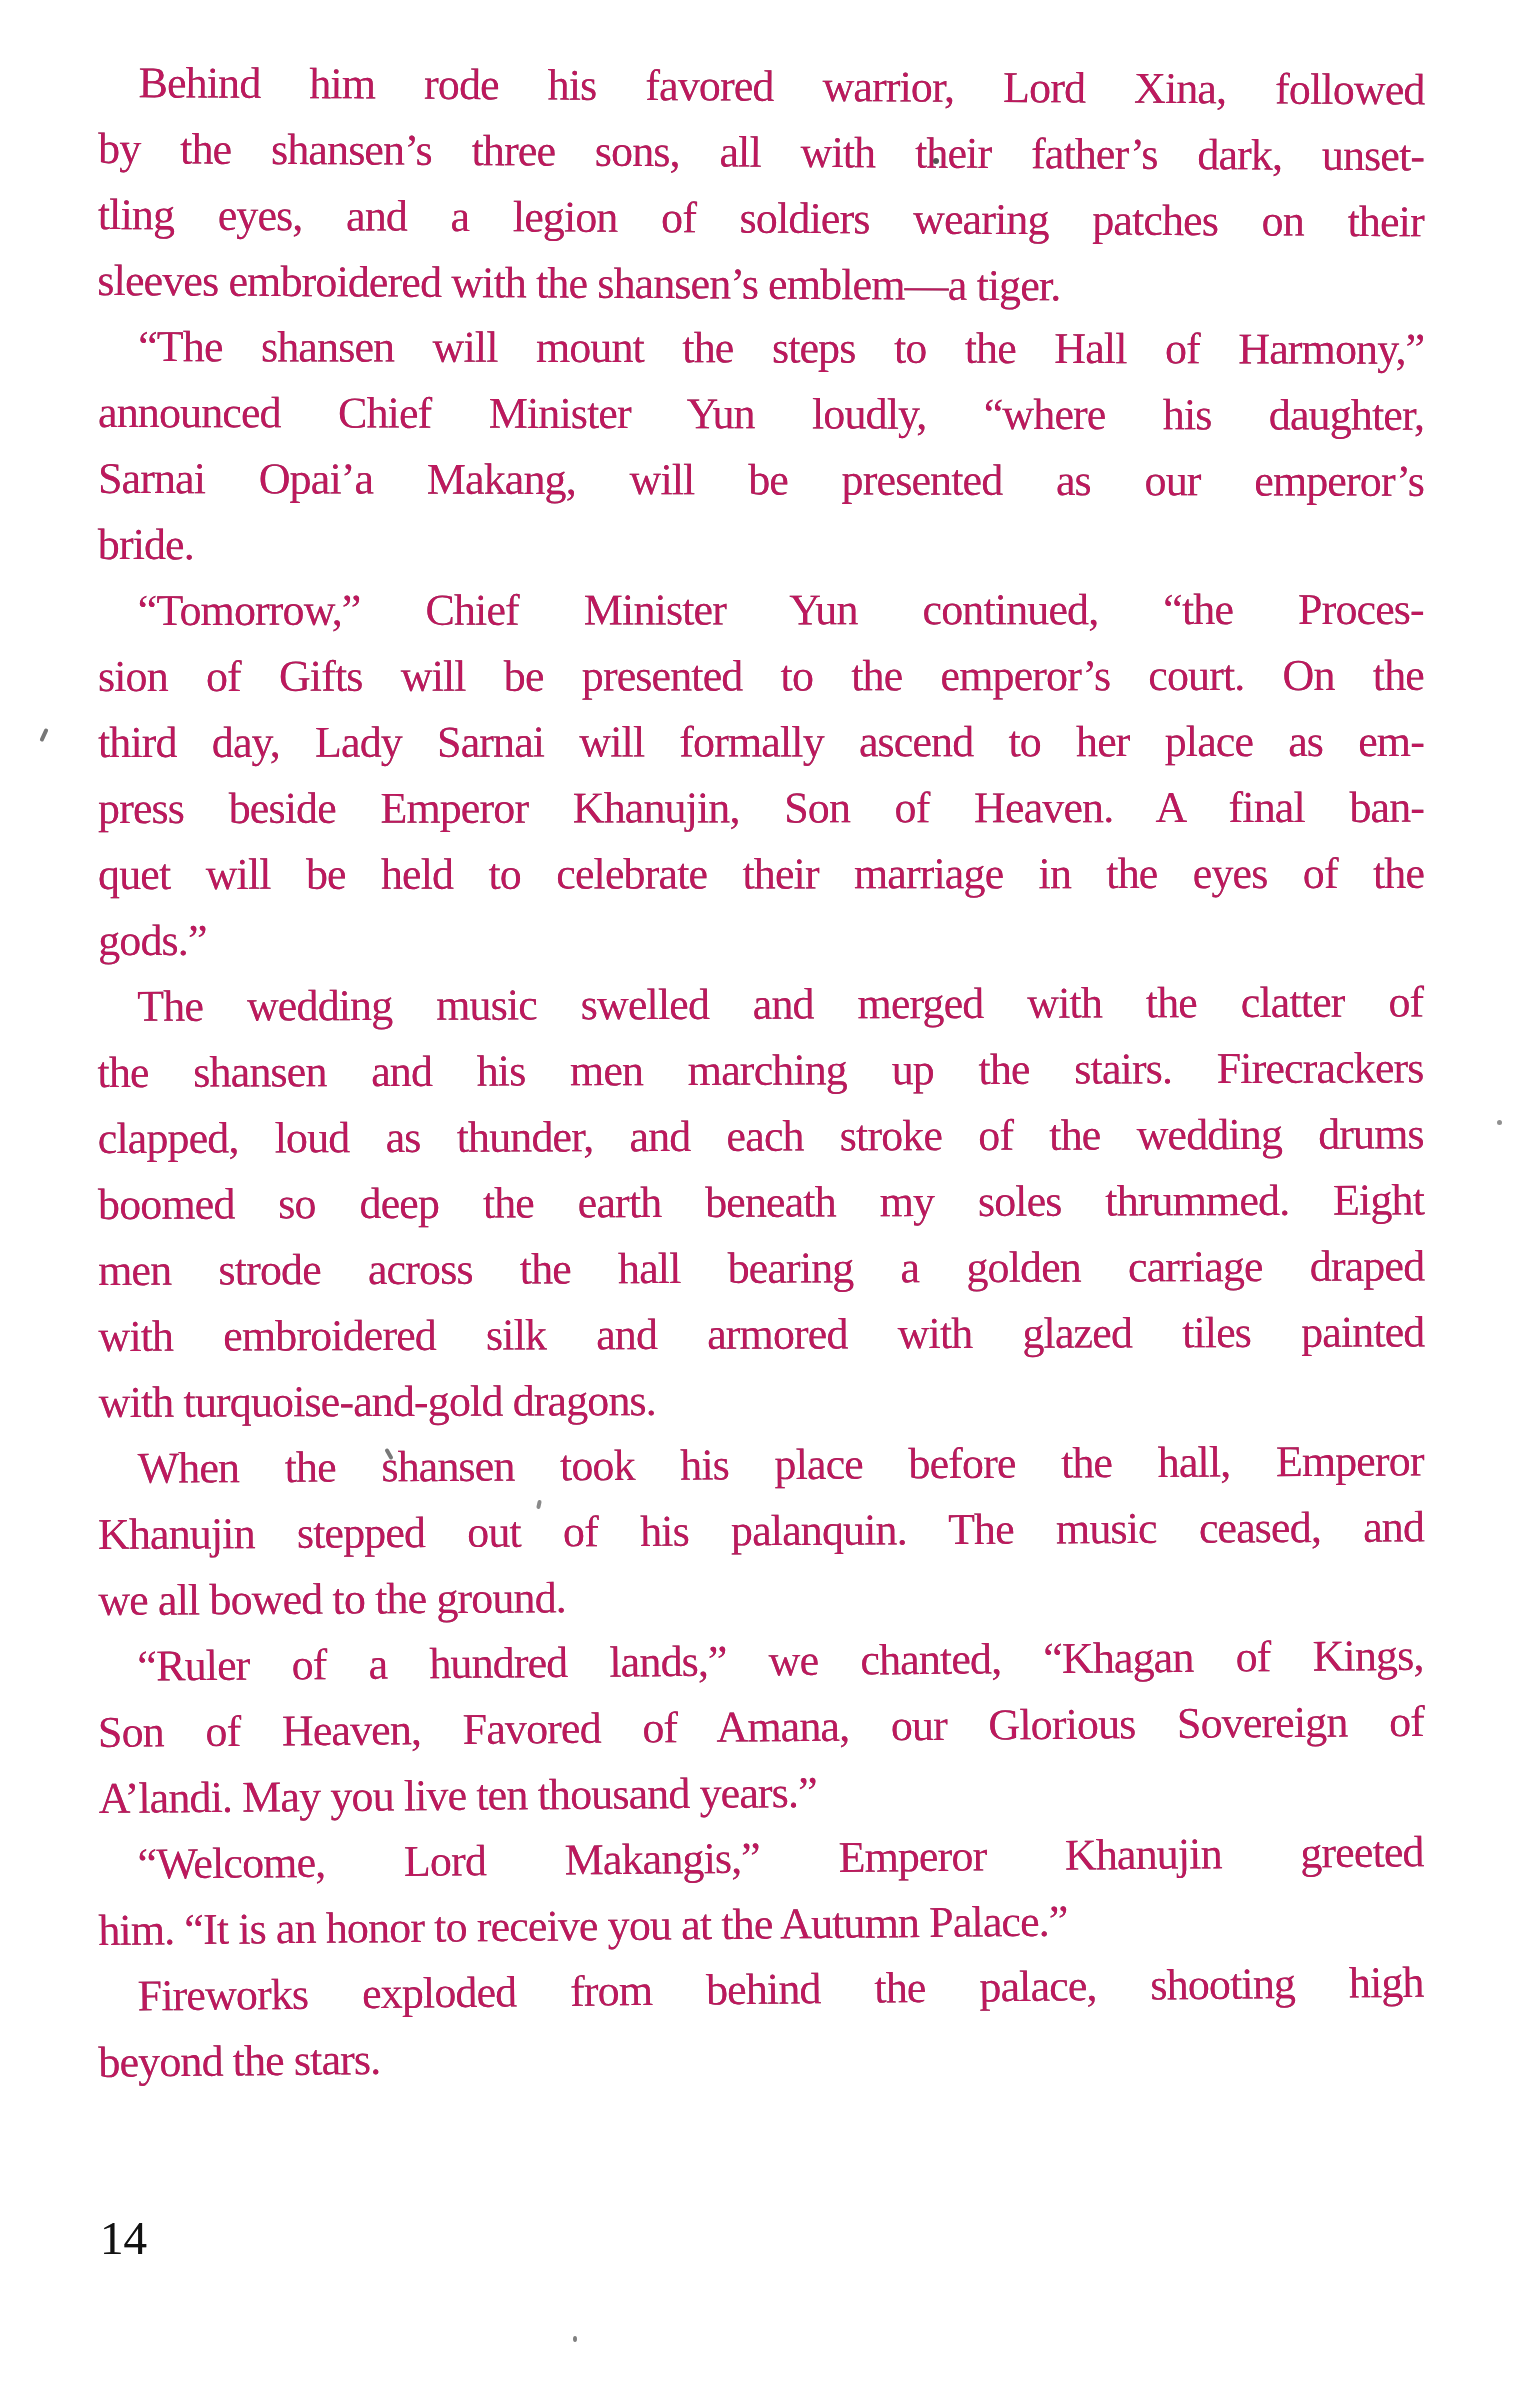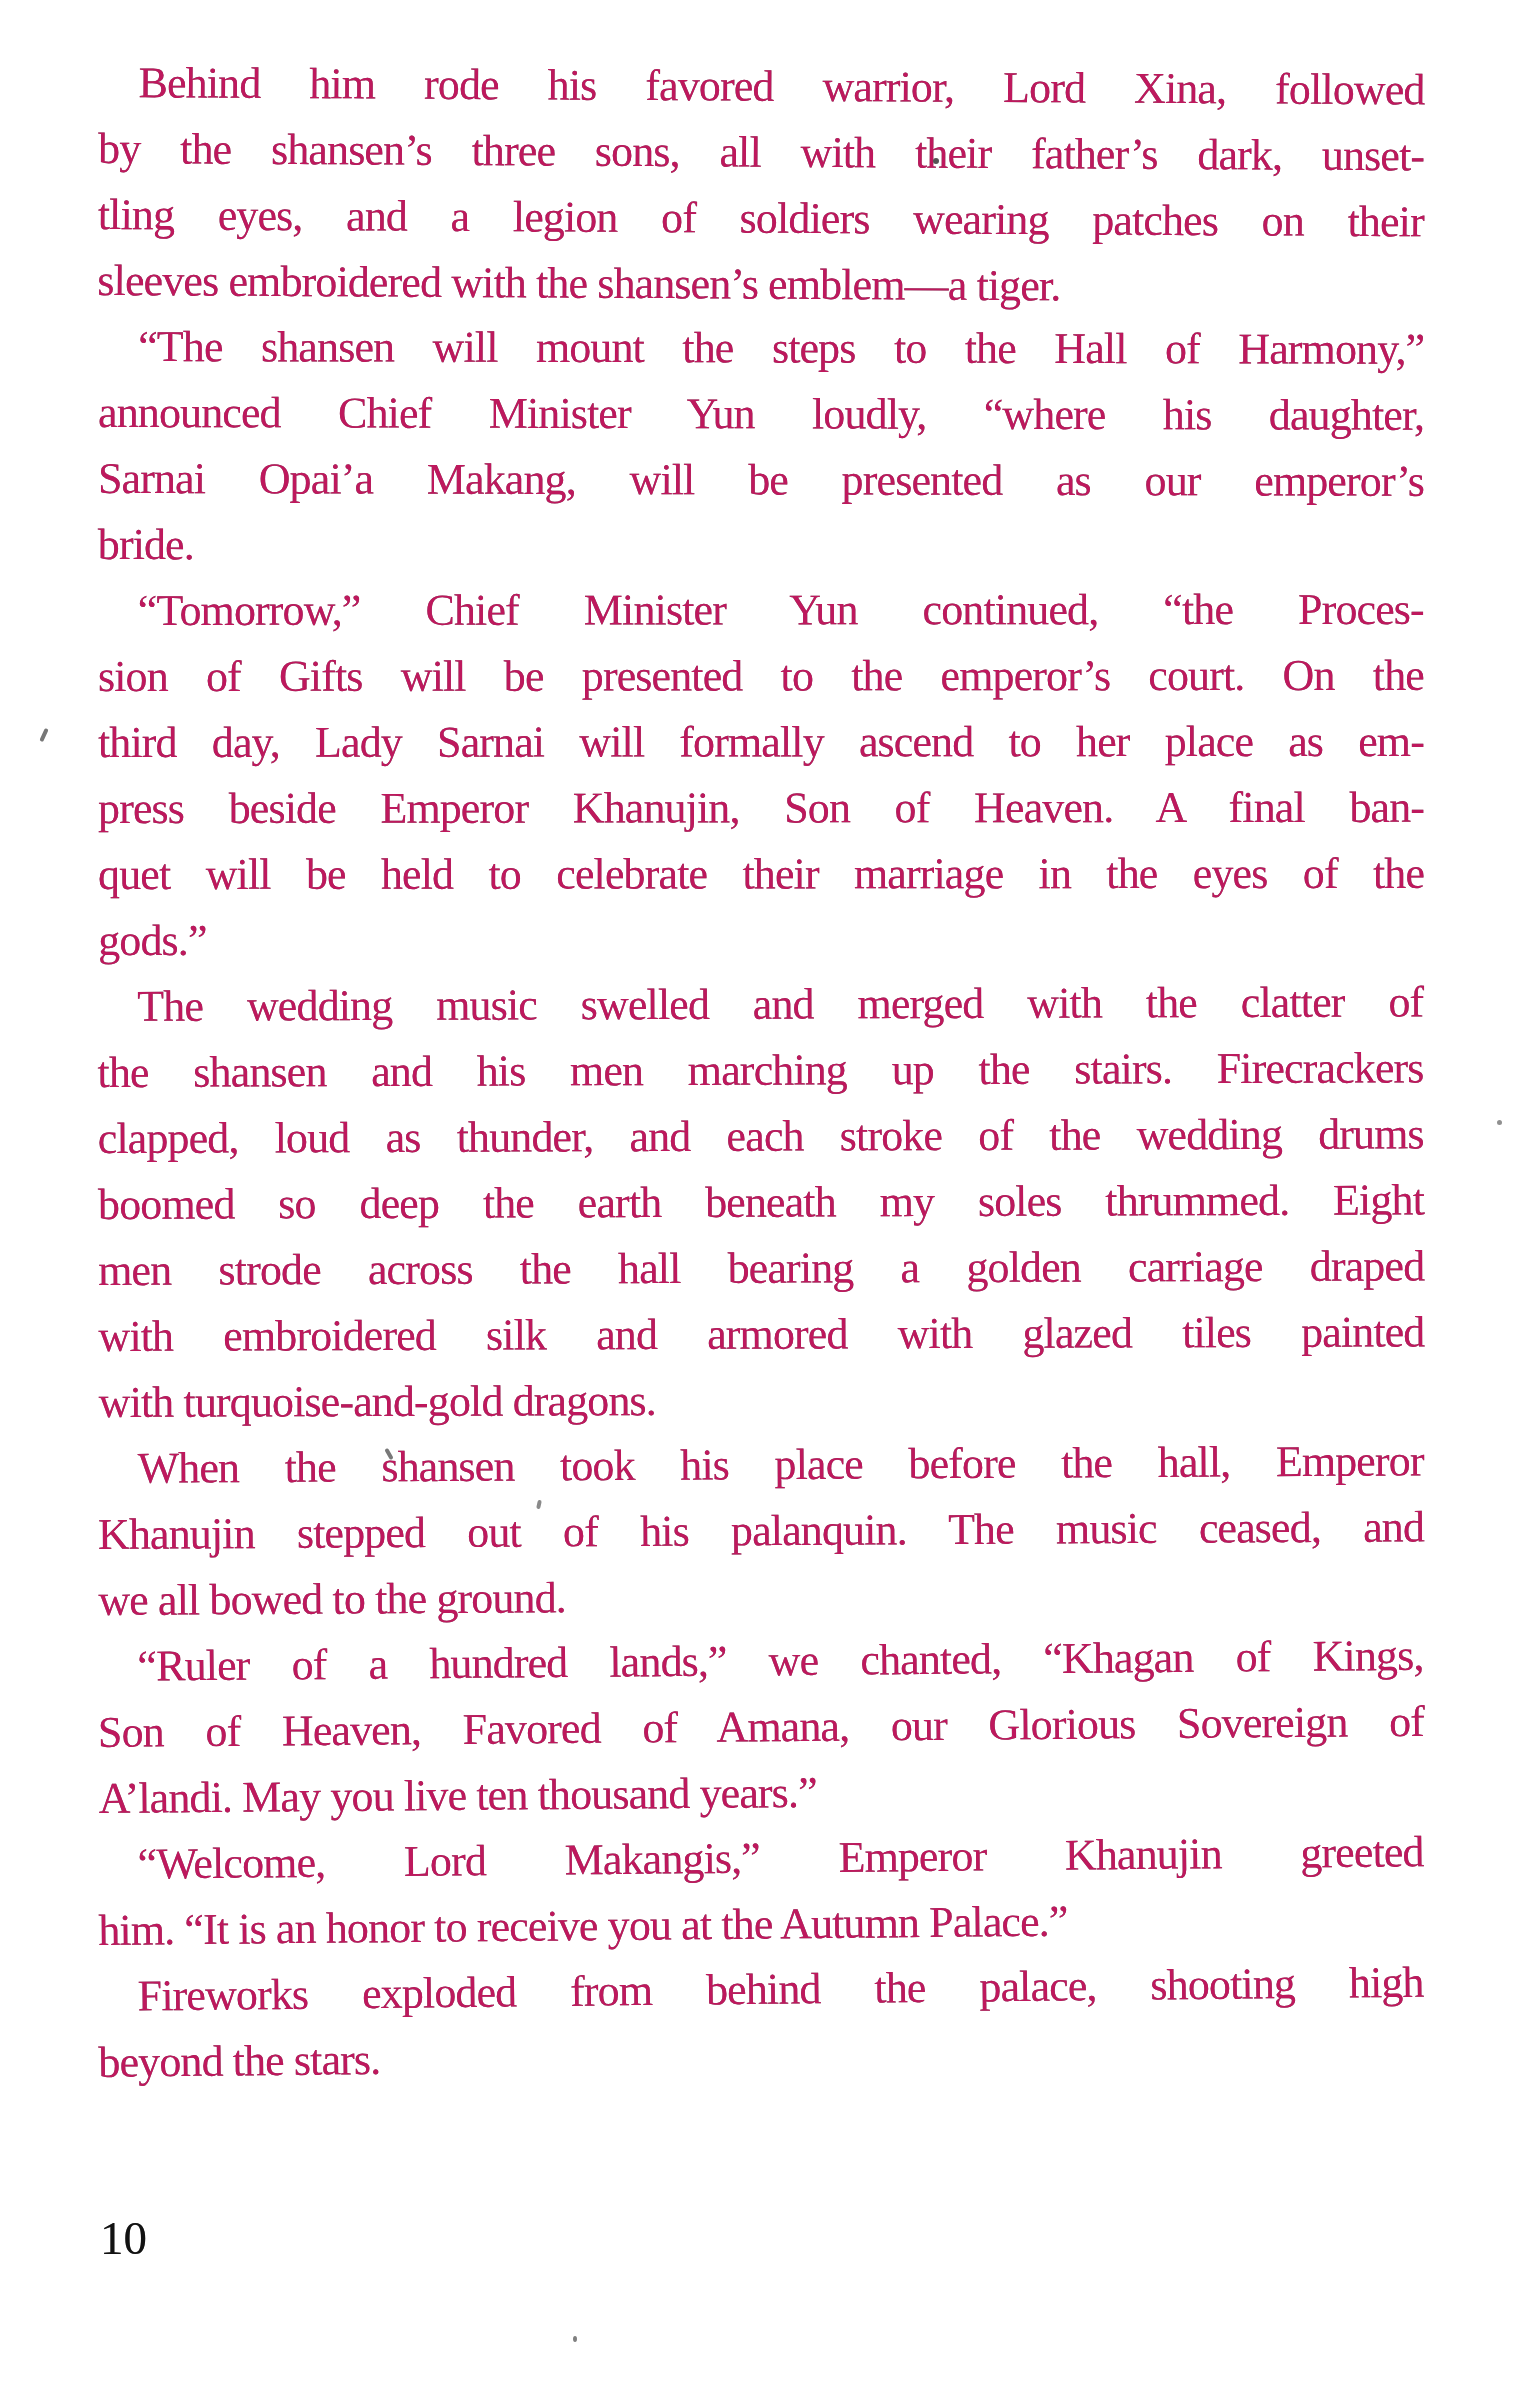--- a/index.html
+++ b/index.html
@@ -137,21 +137,21 @@
       <div class="para">
         <div class="line first">“Welcome, Lord Makangis,” Emperor Khanujin greeted</div>
         <div class="line last">him. “It is an honor to receive you at the Autumn Palace.”</div>
       </div>
       <div class="para">
         <div class="line first">Fireworks exploded from behind the palace, shooting high</div>
         <div class="line last">beyond the stars.</div>
       </div>
     </main>
 
-  <div class="page-number">10</div>
+  <div class="page-number">14</div>
 
   <div class="artifact a1"></div>
   <div class="artifact a2"></div>
   <div class="artifact a3"></div>
   <div class="artifact a4"></div>
   <div class="artifact a5"></div>
   <div class="artifact a6"></div>
 </div>
 
 </body></html>

